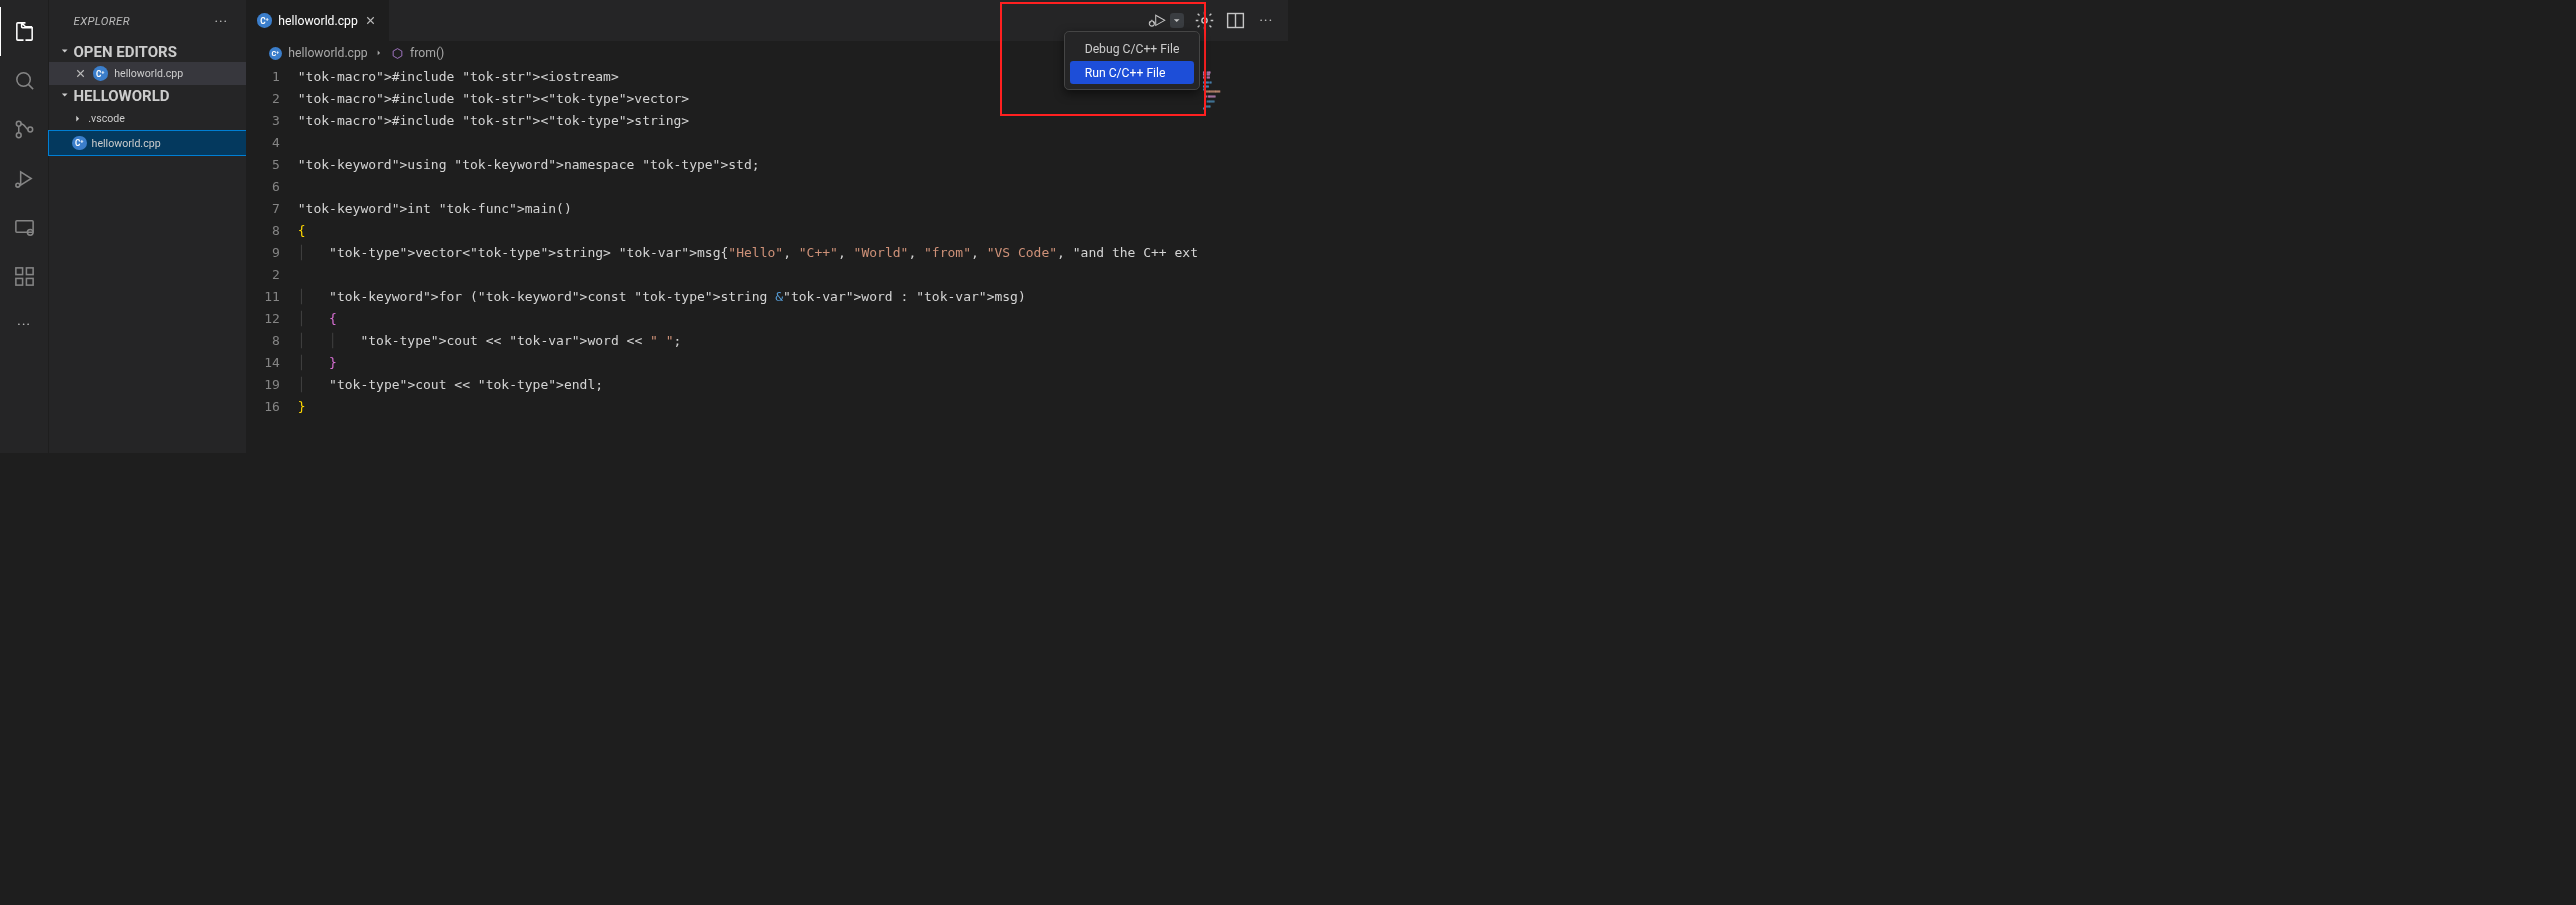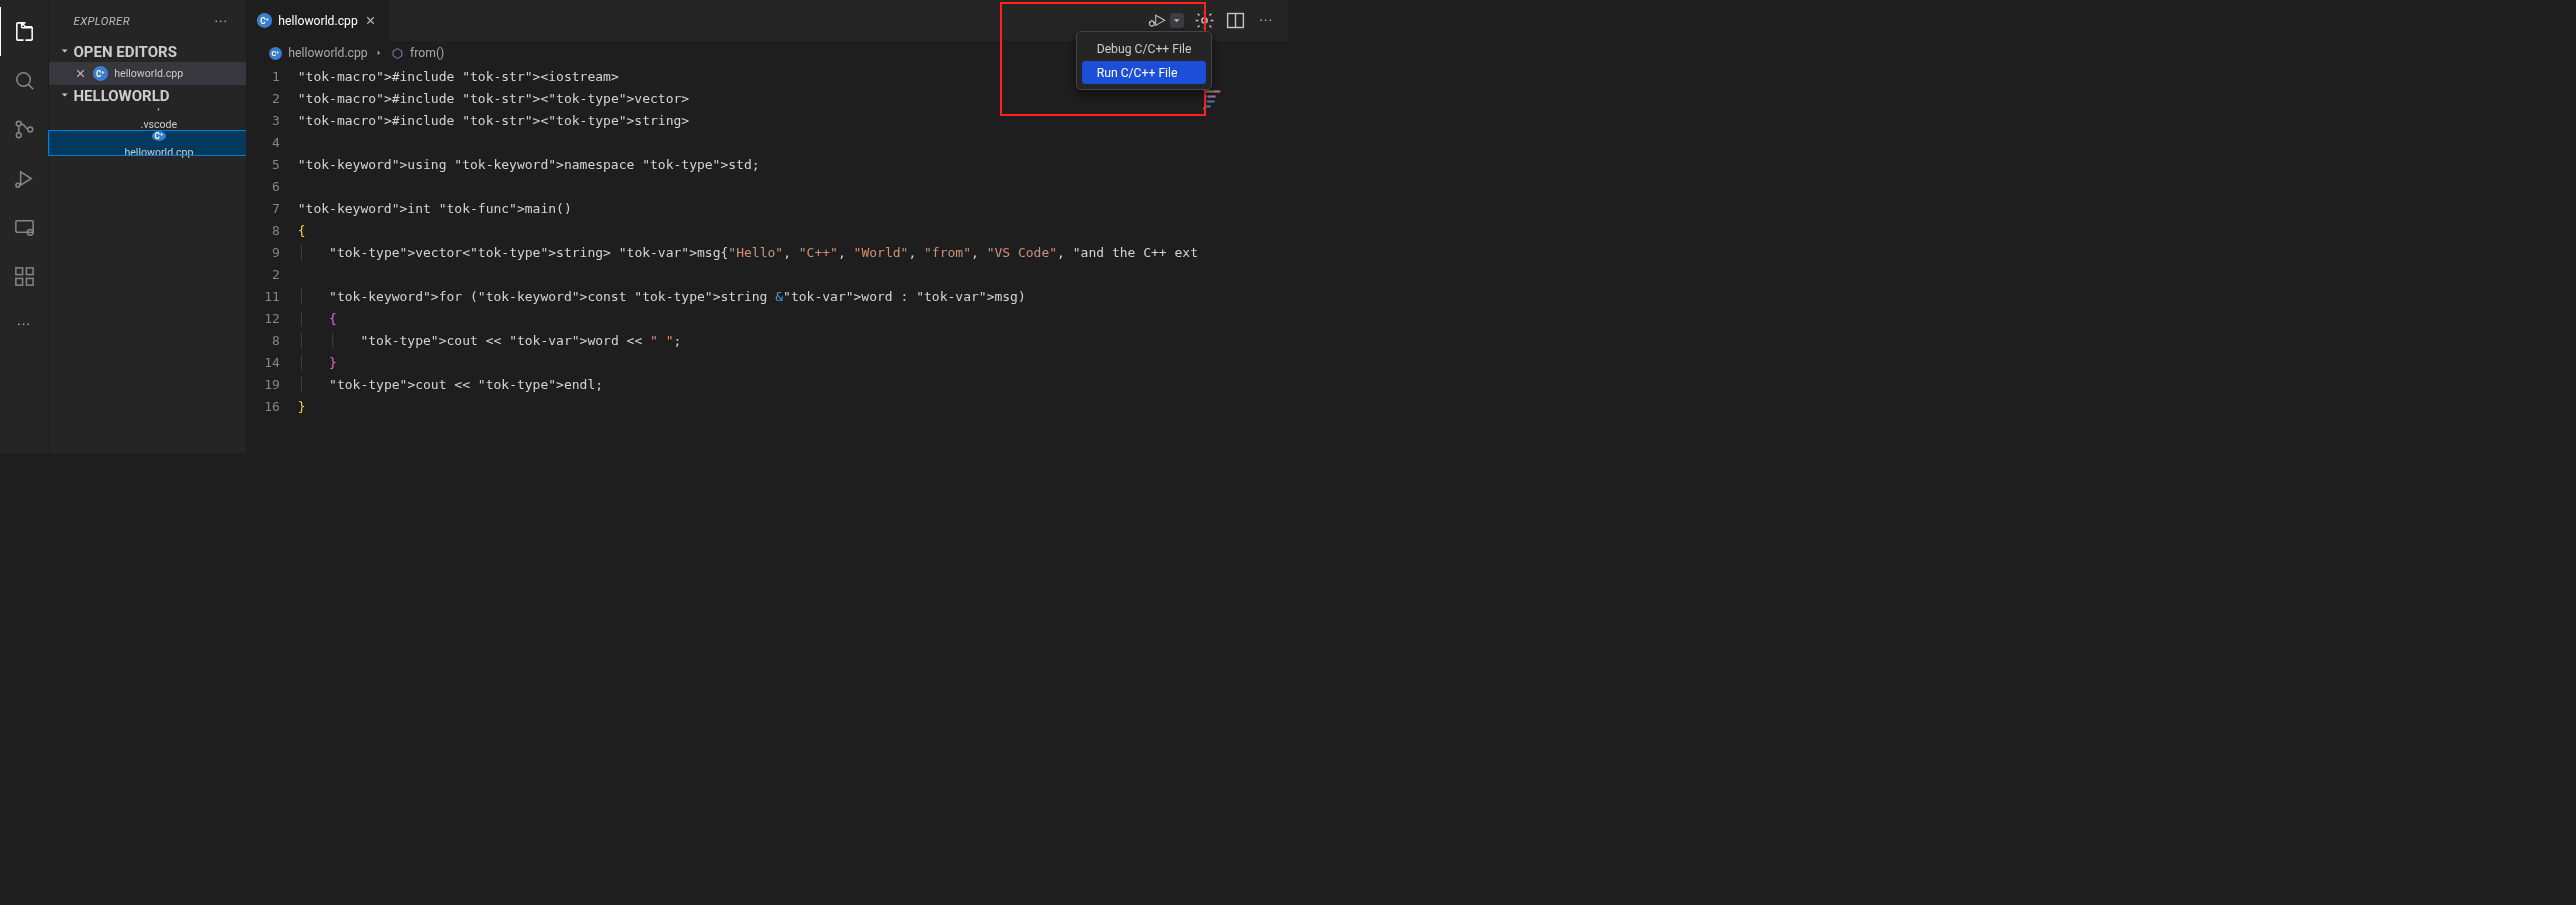--- a/index.html
+++ b/index.html
@@ -72,21 +72,20 @@
   gap: 6.5px;
   background: #37373d;
 }
 .sb-tree-item {
   display: flex;
   align-items: center;
   height: 24.5px;
   padding-left: 23px;
   gap: 4.9px;
   cursor: pointer;
-  flex-direction: column;
 }
 .sb-tree-item.indent1 { padding-left: 23px; }
 .sb-tree-item.selected {
   background: #04395e;
   outline: 0.8px solid #007fd4;
 }
 .chev {
   width: 11.4px; height: 11.4px;
   display: inline-block;
 }
@@ -365,21 +364,21 @@
       <span class="icon-btn">
         <svg viewBox="0 0 24 24" fill="none" stroke="currentColor" stroke-width="1.6">
             <rect x="3" y="4" width="18" height="16"></rect>
             <line x1="12" y1="4" x2="12" y2="20"></line>
           </svg>
       </span>
       <span class="icon-btn">
           <span class="dots">···</span>
         </span>
 
-      <div class="context-menu" style="top:31px; right:76px;">
+      <div class="context-menu" style="top:31px; right:88px;">
         <div class="cm-item">Debug C/C++ File</div>
         <div class="cm-item hover">Run C/C++ File</div>
       </div>
     </div>
   </div>
 
   <div class="highlight-box" style="top:1.6px; right:82px; width:206px; height:114px;"></div>
 
   <div class="breadcrumbs">
     <span class="cpp-icon" style="width:13px;height:13px;font-size:7.3px;">C⁺</span>

